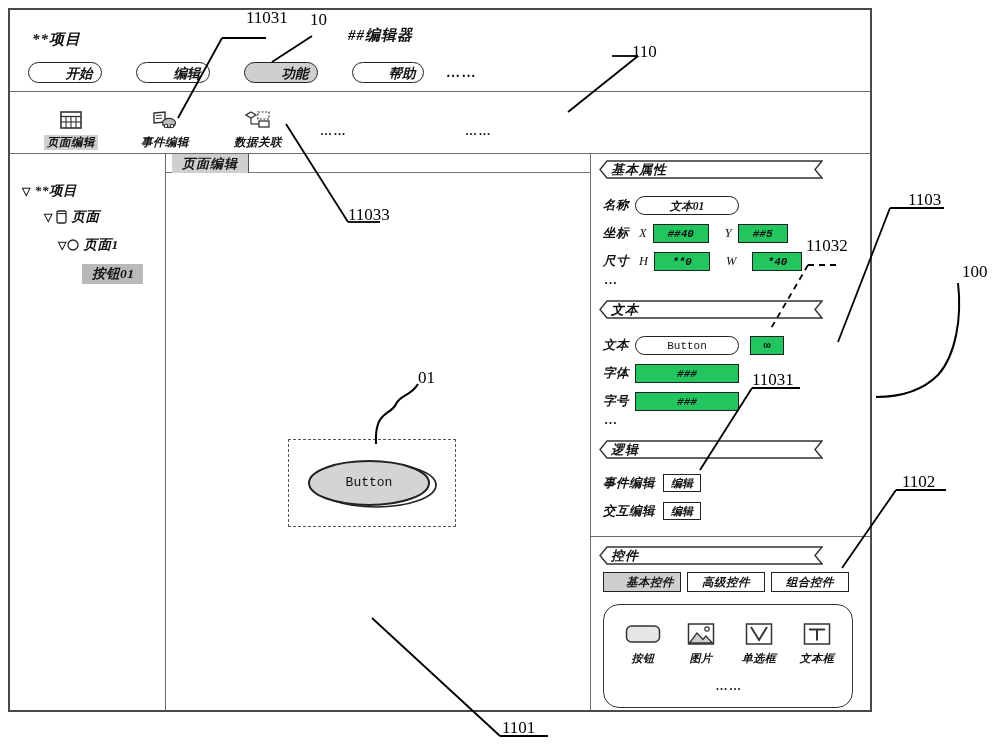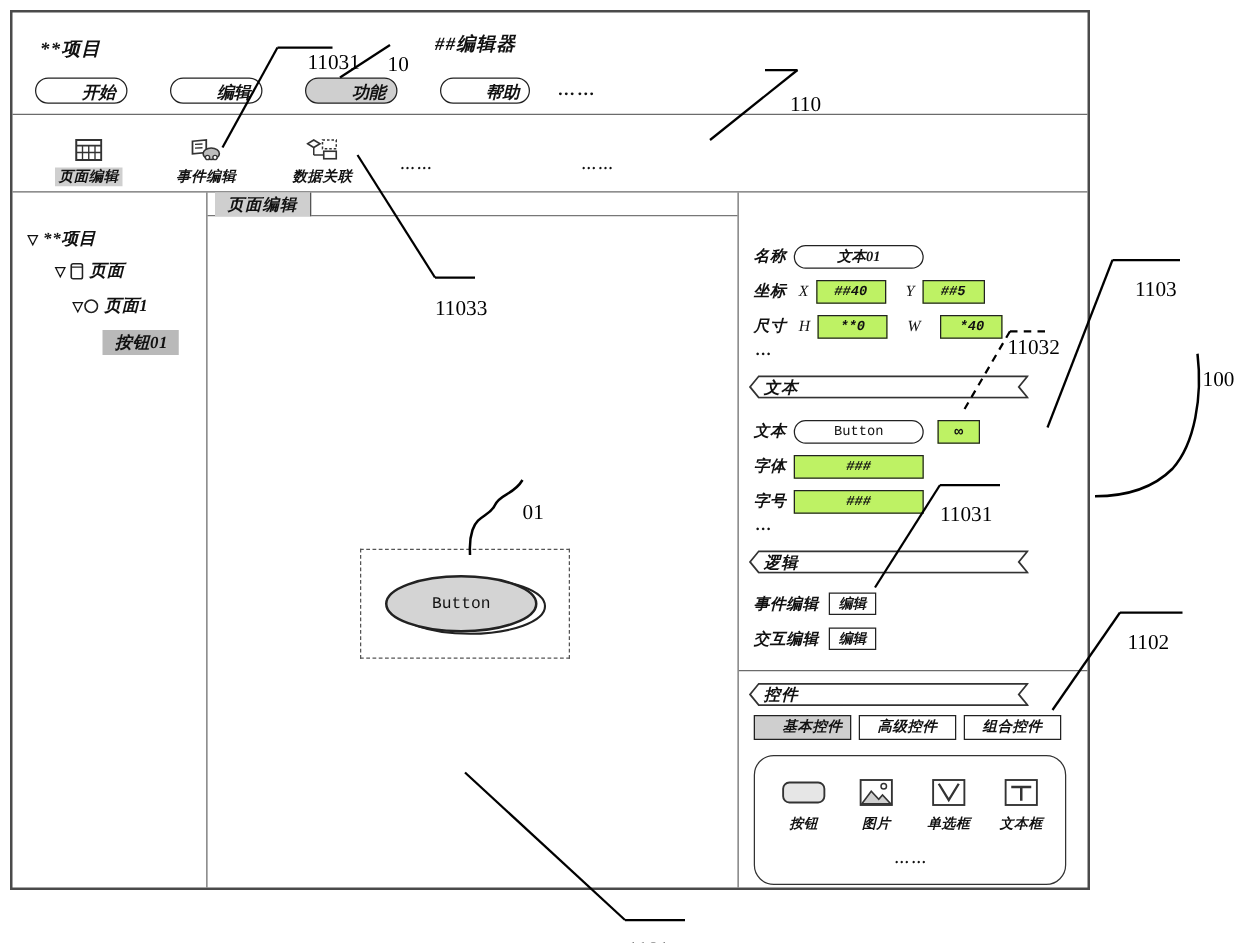--- a/index.html
+++ b/index.html
@@ -113,21 +113,21 @@
         font-weight:bold;font-style:italic;white-space:nowrap;}
   .plabel{letter-spacing:0.5px;}
   .pill-field{
     border:1.3px solid #222;border-radius:14px;height:19px;line-height:18px;
     text-align:center;font-size:11.5px;font-family:"Liberation Serif",serif;
     font-style:italic;font-weight:bold;background:#fff;box-sizing:border-box;
   }
   .pill-field.mono{font-family:"Liberation Mono",monospace;font-style:normal;font-weight:normal;font-size:11px;}
   .box-field{
     border:1.3px solid #222;height:19px;line-height:18px;text-align:center;
-    font-family:"Liberation Mono",monospace;font-size:11px;background:#bef264;box-sizing:border-box;
+    font-family:"Liberation Mono",monospace;font-size:11px;background:#22c55e;box-sizing:border-box;
   }
   .sm-btn{
     border:1.3px solid #222;height:18px;line-height:17px;padding:0 7px;
     font-size:11px;font-weight:bold;font-style:italic;background:#fff;box-sizing:border-box;
     text-align:center;
   }
   .ital{font-style:italic;font-family:"Liberation Serif",serif;font-size:12.5px;font-weight:normal;}
   .ellip{font-size:13px;font-weight:bold;letter-spacing:1px;}
 
   
@@ -144,21 +144,21 @@
   }
   .pitem{position:absolute;top:14px;width:58px;text-align:center;}
   .pitem .pi{height:30px;display:flex;align-items:center;justify-content:center;}
   .pitem .pl{font-size:11px;font-weight:bold;font-style:italic;letter-spacing:0.5px;margin-top:2px;}
   .pal-dots{position:absolute;top:74px;left:0;width:250px;text-align:center;
             font-size:12px;font-weight:bold;letter-spacing:1.6px;}
 
   
   .ref{
     position:absolute;font-size:17px;font-family:"Liberation Serif",serif;
-    color:#000;white-space:nowrap;margin-top:32px;
+    color:#000;white-space:nowrap;
   }
   .ovl{position:absolute;left:0;top:0;width:1000px;height:754px;pointer-events:none;}
 </style>
 </head>
 <body>
 
 <div class="root">
 
   <div class="app-frame">
 
@@ -265,20 +265,26 @@
         </svg>
         <div style="position:absolute;left:0;top:0;width:168px;height:88px;display:flex;align-items:center;justify-content:center;">
           <span style="margin-left:-6px;margin-top:-2px;font-family:'Liberation Mono',monospace;font-size:13px;color:#111;">Button</span>
         </div>
       </div>
       <div class="sel-box"></div>
     </div>
 
     <div class="prop-pane">
 
+      <div class="sec-hdr" style="left:8px;top:6px;width:224px;">
+        <svg width="224" height="19" viewBox="0 0 224 19" preserveAspectRatio="none">
+          <path d="M8,1 L223,1 L216,9.5 L223,18 L8,18 L1,9.5 Z" fill="#fff" stroke="#333" stroke-width="1.4"></path>
+        </svg>
+        <span class="sname">基本属性</span>
+      </div>
 
       <div class="prow" style="left:12px;top:42px;">
         <span class="plabel">名称</span>
         <span class="pill-field" style="width:104px;margin-left:6px;">文本01</span>
       </div>
 
       <div class="prow" style="left:12px;top:70px;">
         <span class="plabel">坐标</span>
         <span class="ital" style="margin-left:10px;">X</span>
         <span class="box-field" style="width:56px;margin-left:6px;">##40</span>

